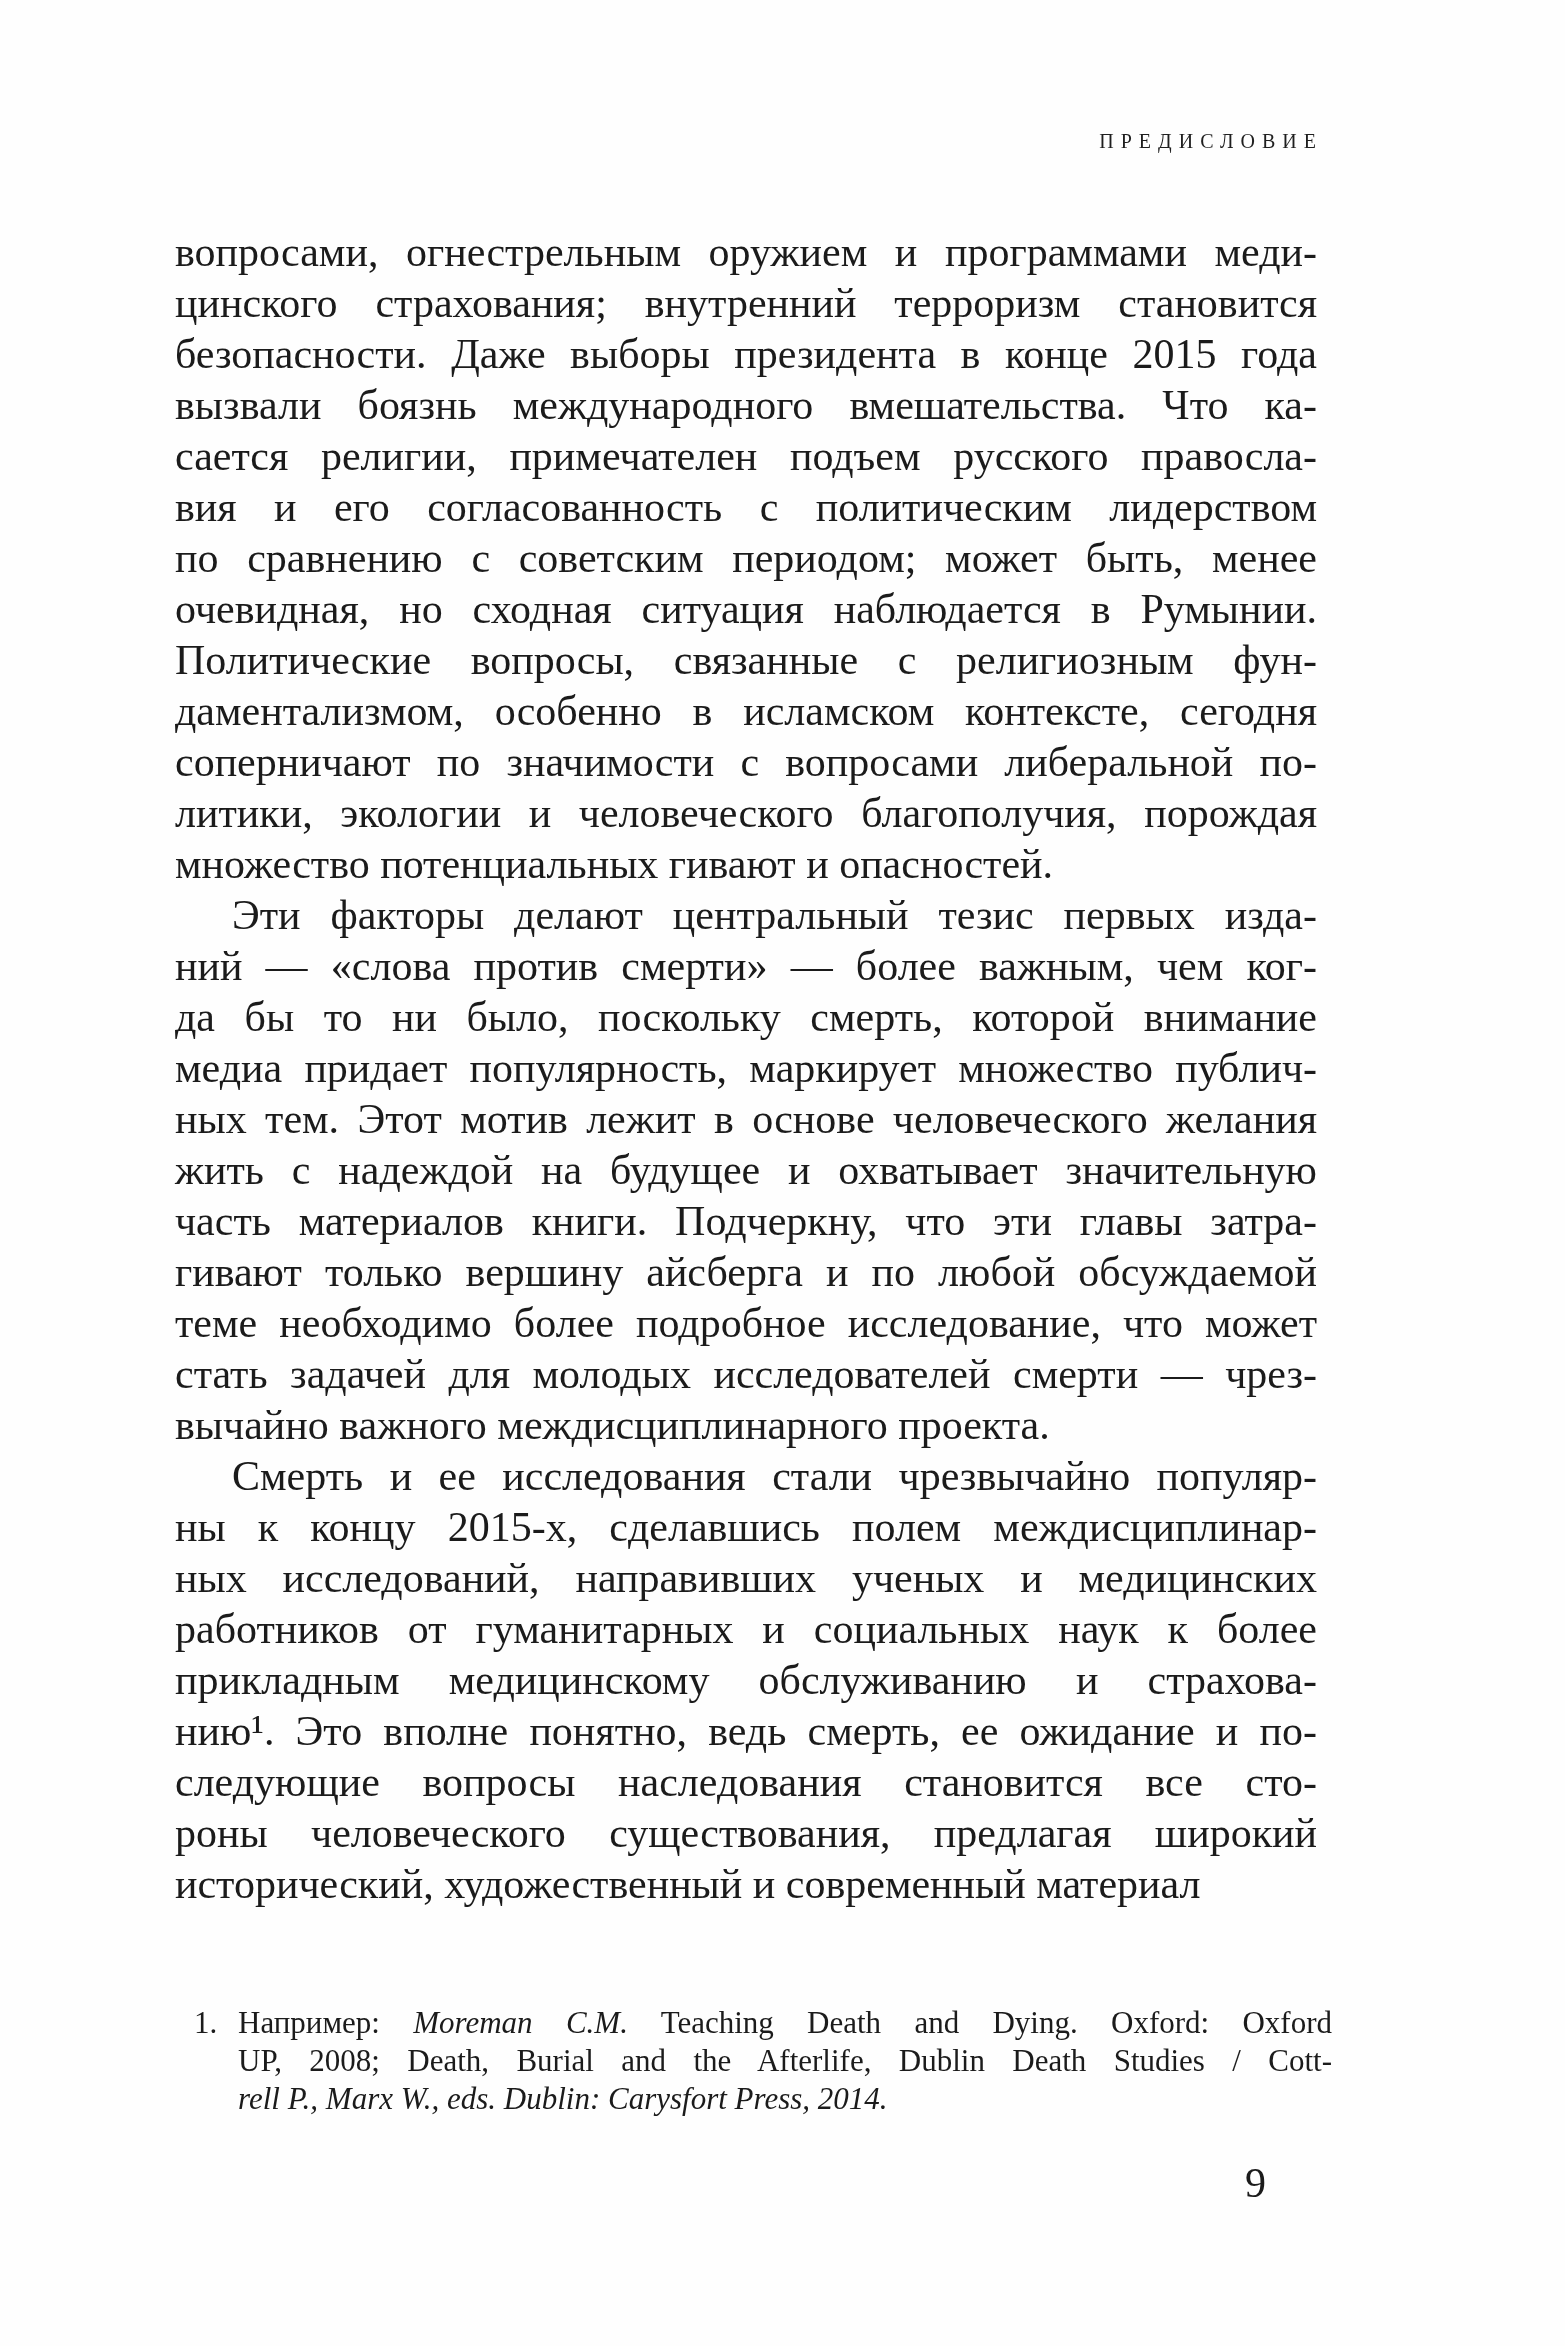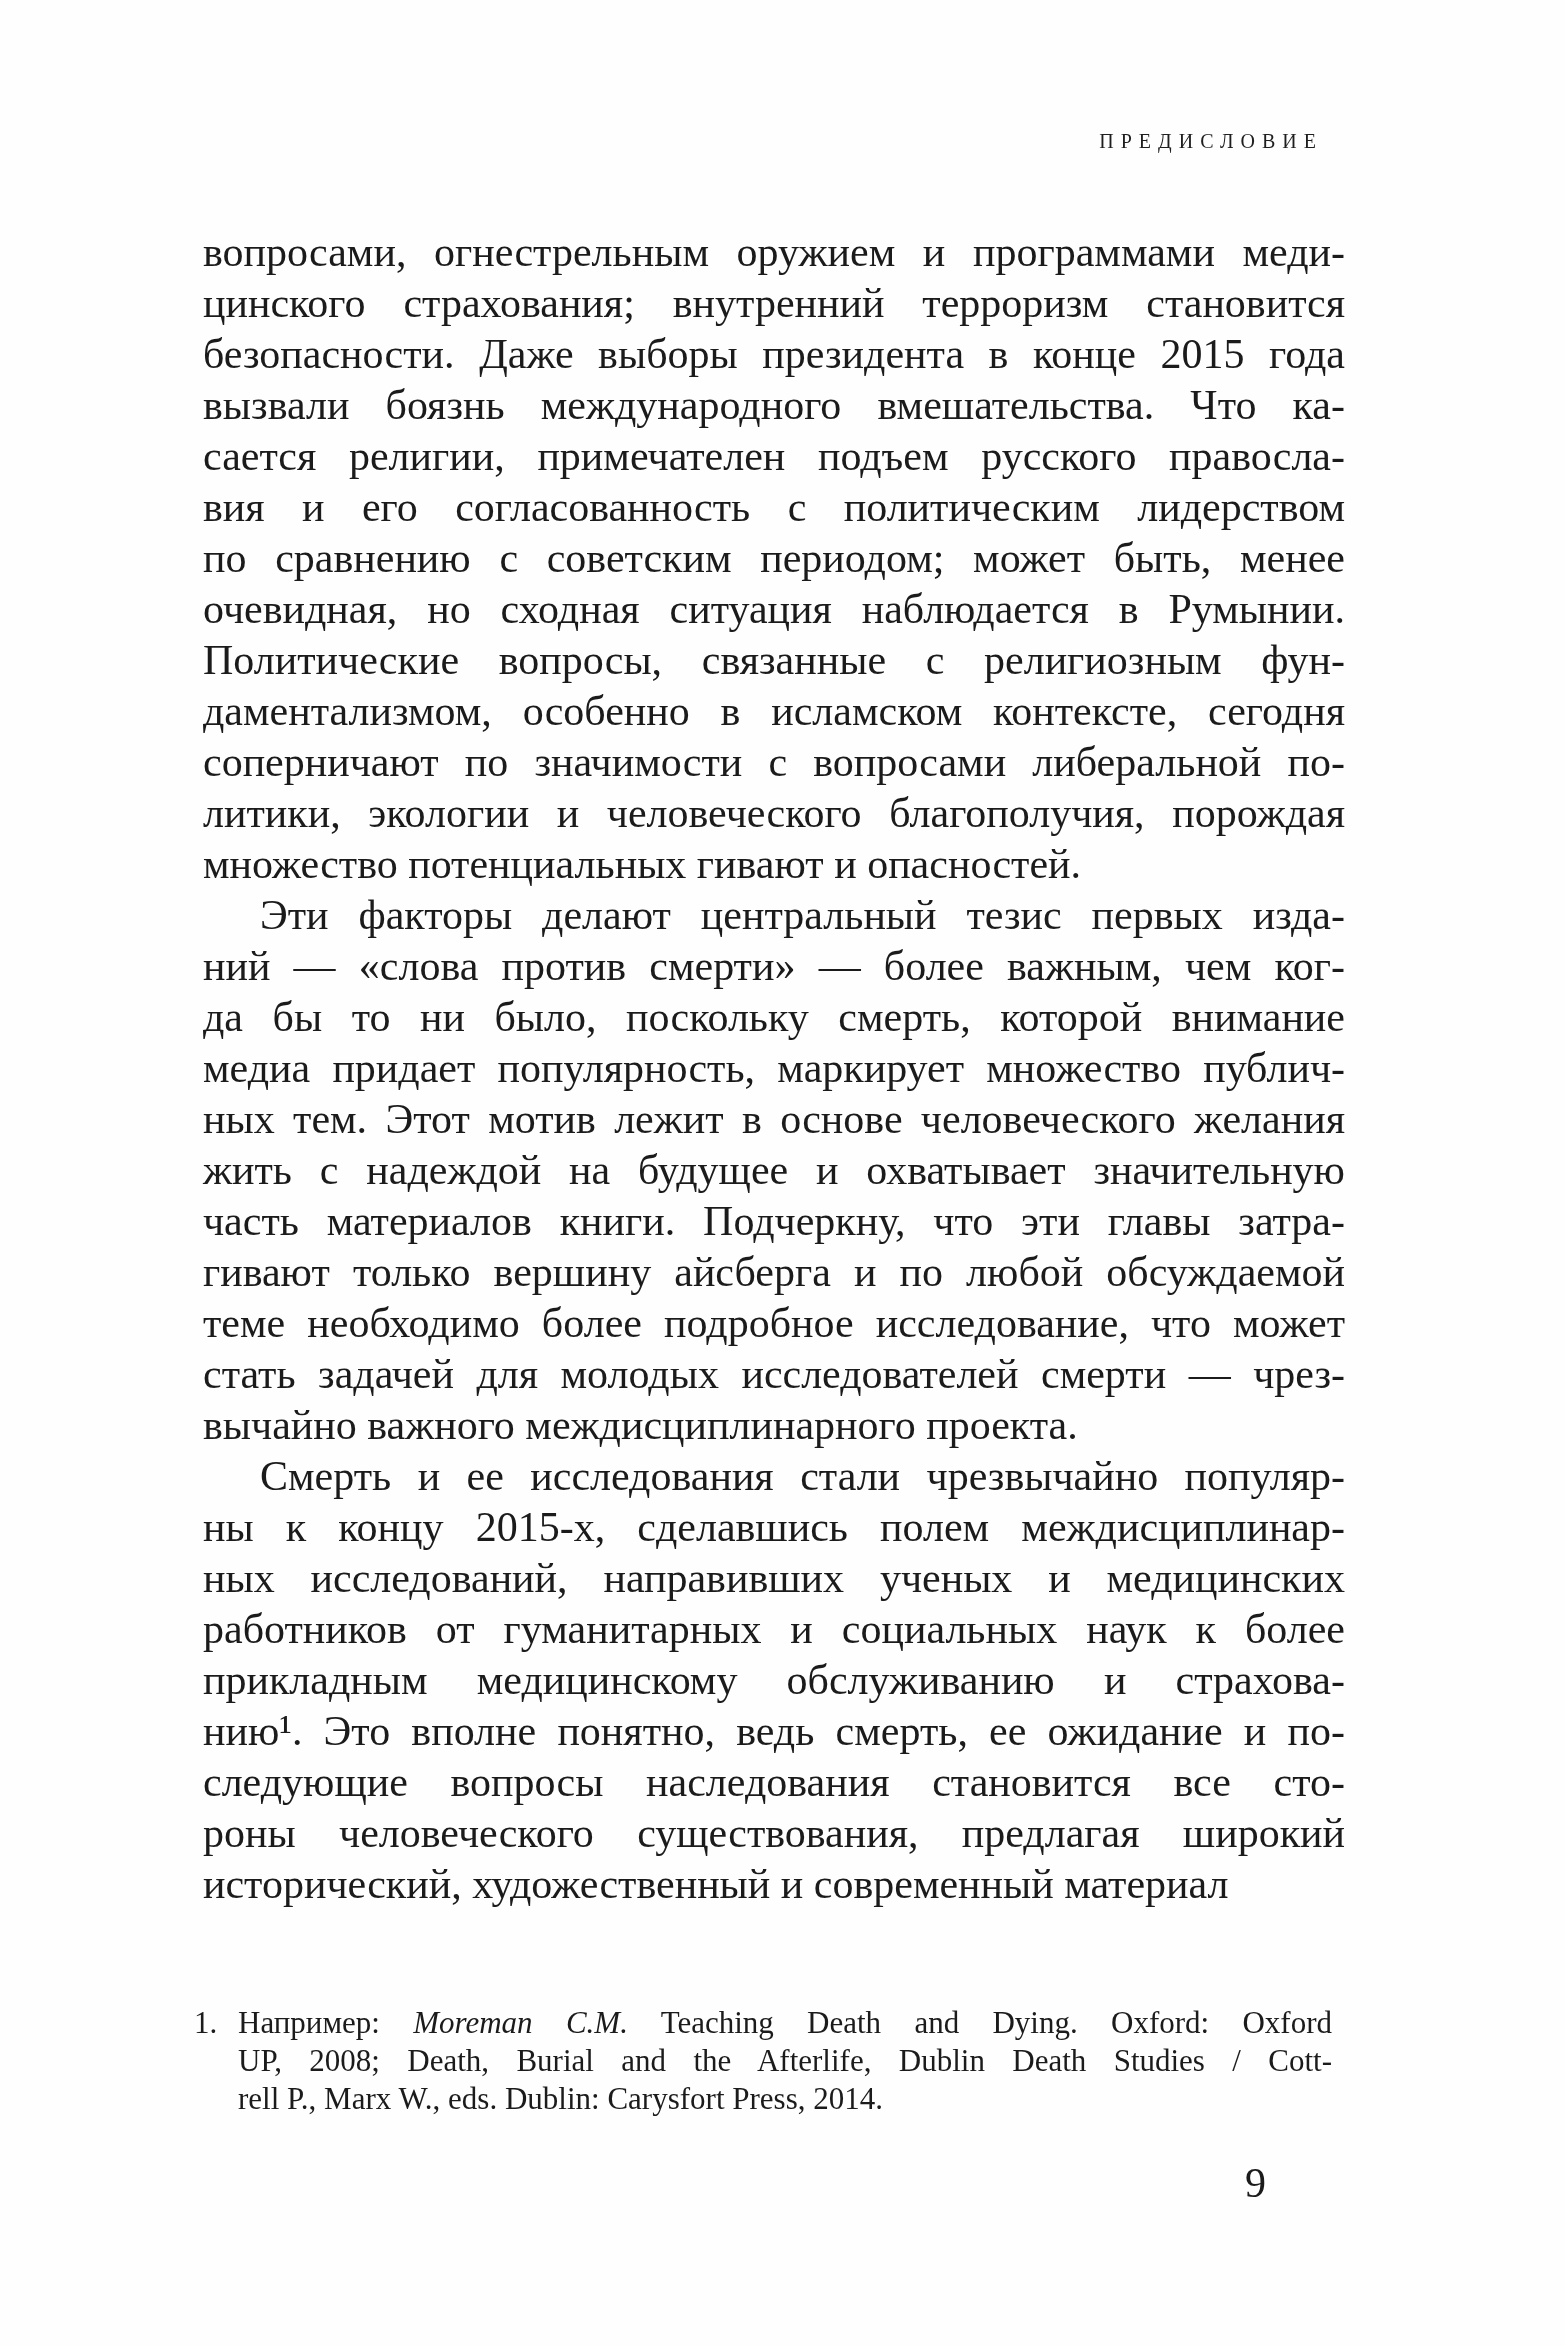--- a/index.html
+++ b/index.html
@@ -18,21 +18,21 @@
     left: 181px;
     top: 130px;
     width: 1142px;
     text-align: right;
     font-size: 20px;
     letter-spacing: 7px;
     color: #1f1f1f;
   }
   .body-text {
     position: absolute;
-    left: 203px;
+    left: 175px;
     top: 227px;
     width: 1142px;
     font-size: 42px;
   }
   .line {
     height: 51px;
     line-height: 51px;
     text-align: justify;
     text-align-last: justify;
   }
@@ -50,21 +50,21 @@
     left: 0;
     top: 0;
     line-height: 38px;
   }
   .fn-text { margin-left: 44px; }
   .fn-line {
     line-height: 38px;
     text-align: justify;
     text-align-last: justify;
   }
-  .fn-line.para-end { text-align-last: left; }
+  .fn-line.para-end { text-align-last: left; font-style: italic; }
   .fn-line i { }
   .page-number {
     position: absolute;
     left: 1245px;
     top: 2162px;
     font-size: 42px;
     line-height: 42px;
   }
 </style>
 </head>

